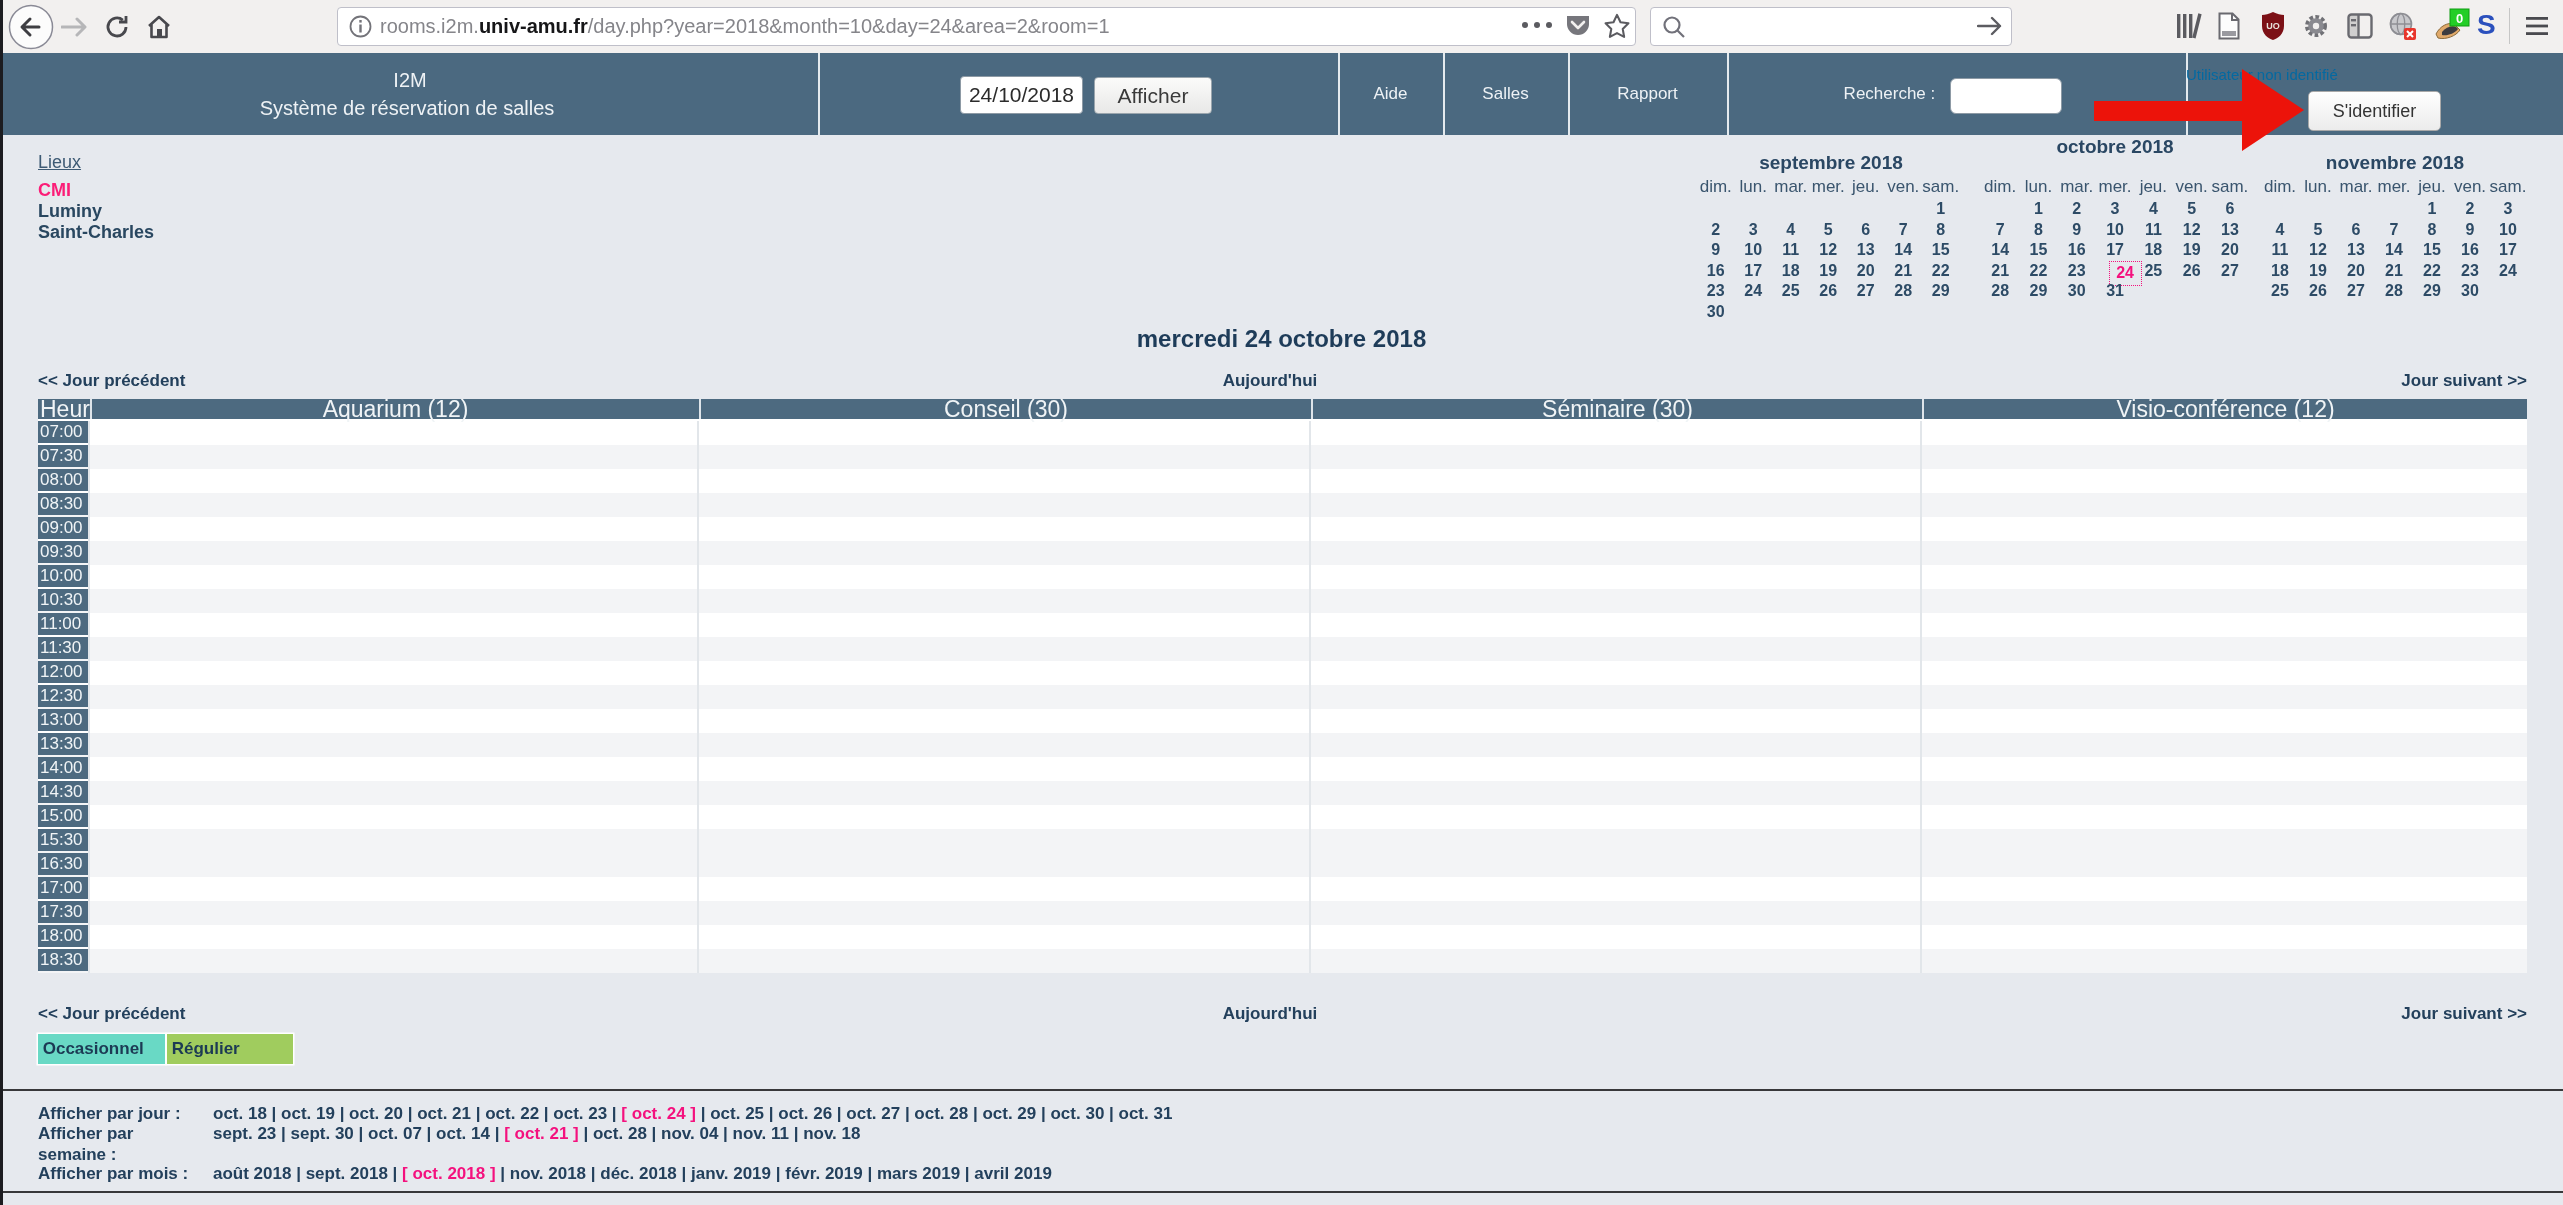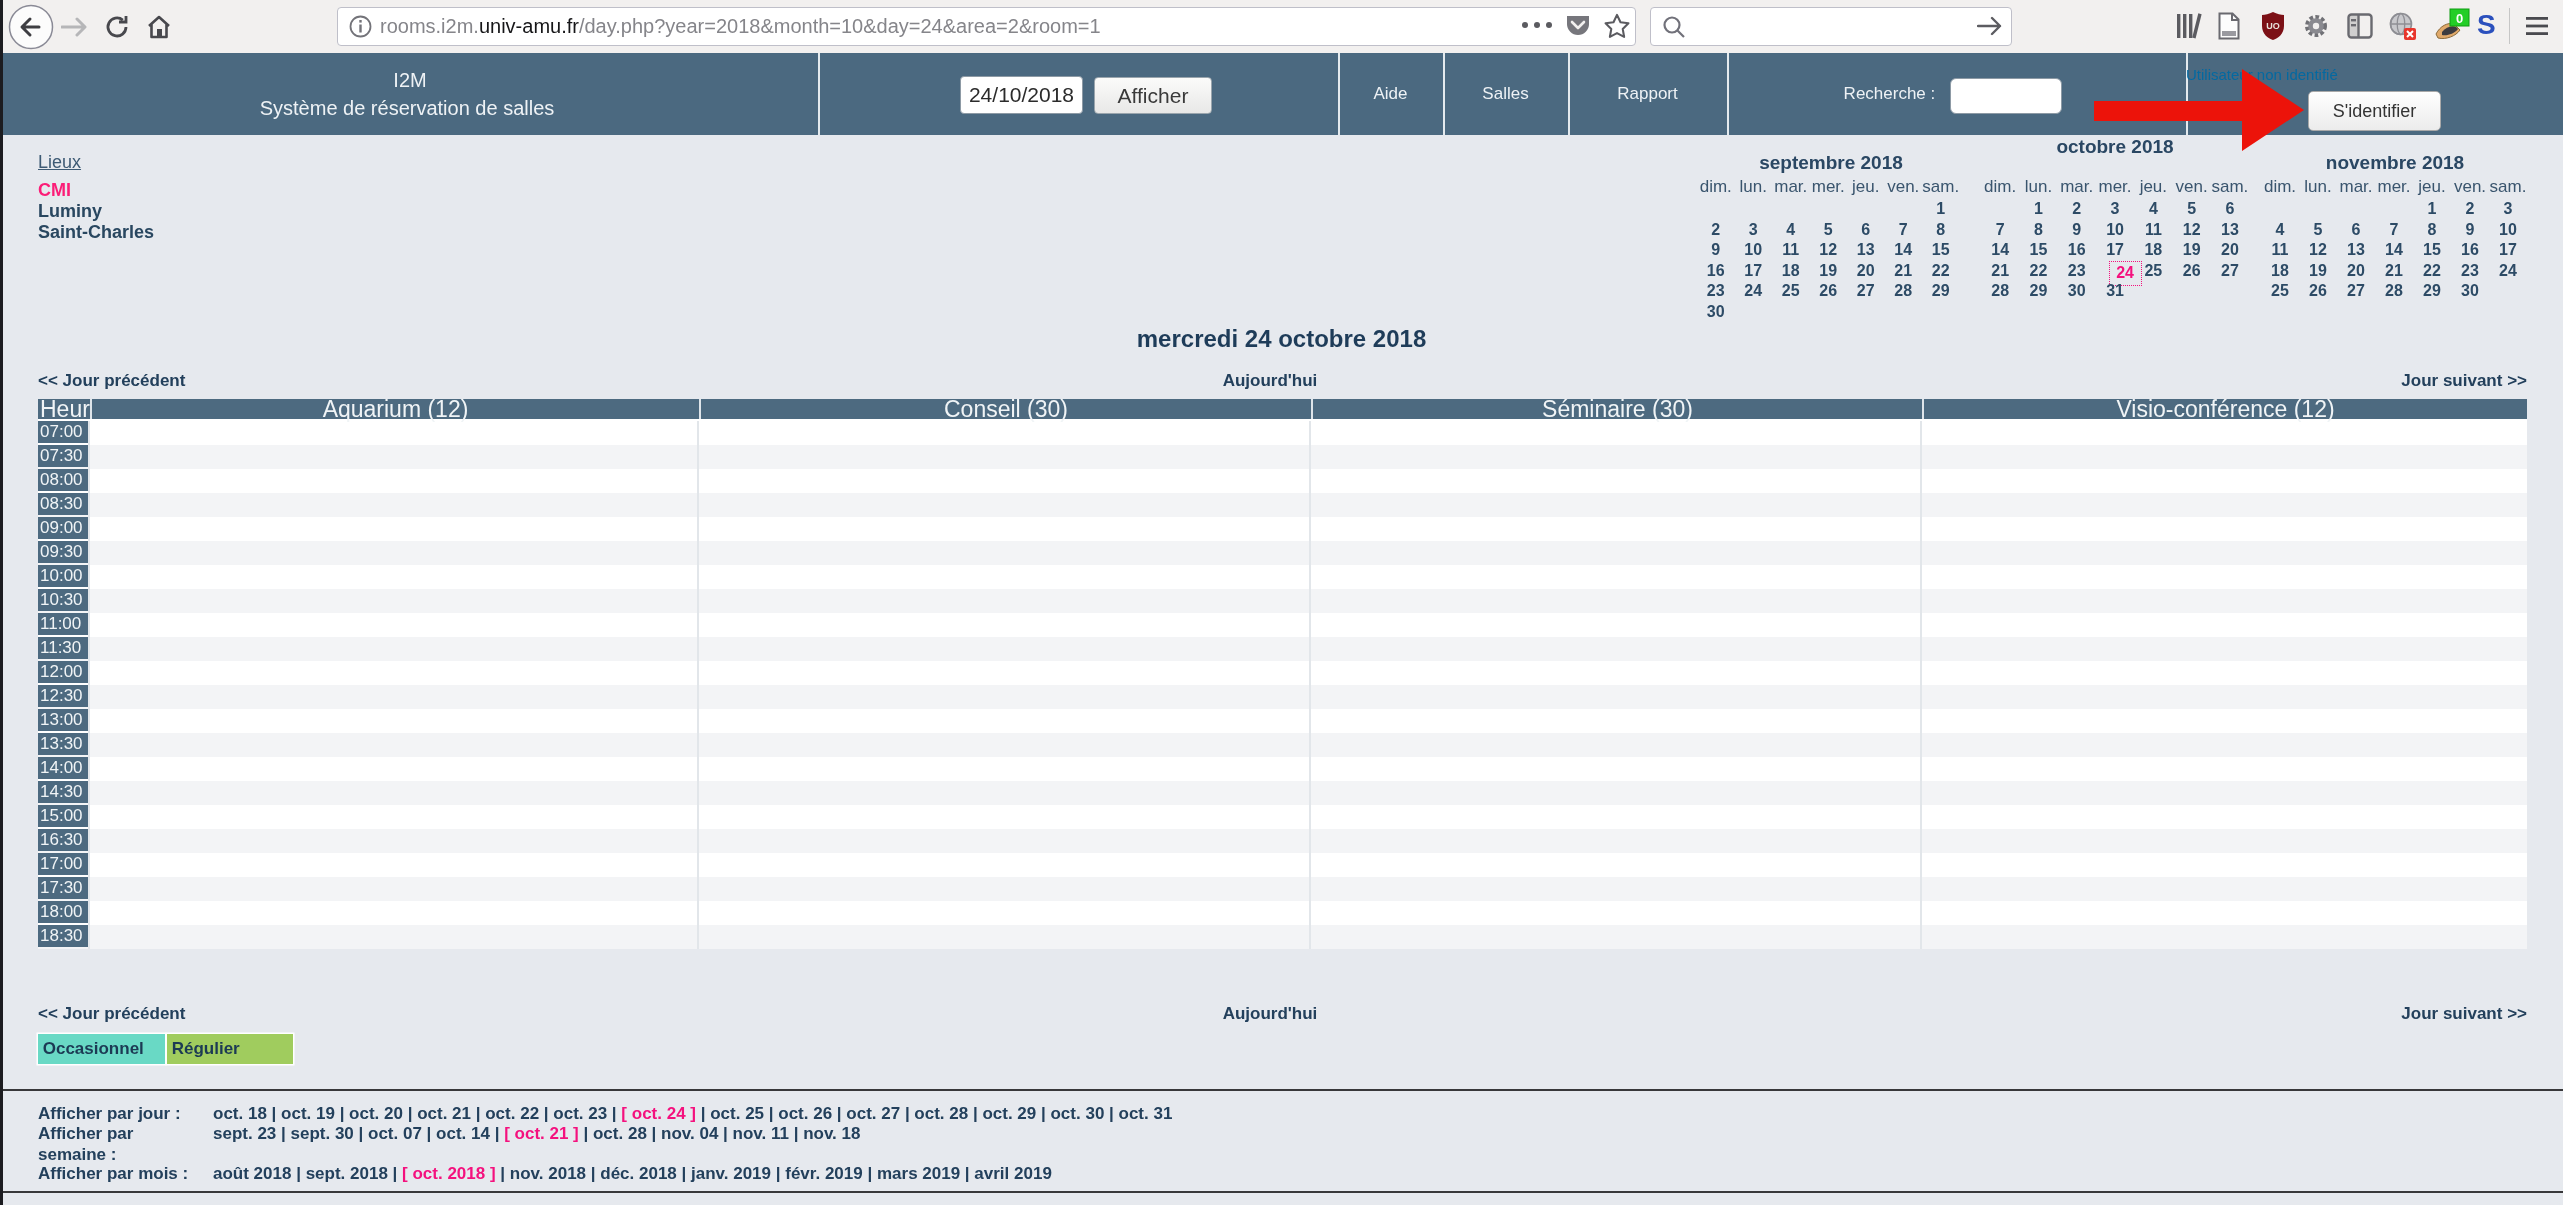--- a/index.html
+++ b/index.html
@@ -5,21 +5,21 @@
 html,body{margin:0;padding:0;}
 body{width:2563px;height:1205px;position:relative;overflow:hidden;
   background:#e6e9ee;font-family:"Liberation Sans", sans-serif;}
 
 #chrome{position:absolute;left:0;top:0;width:2563px;height:53px;background:#f2f0ef;}
 .cic{position:absolute;}
 #leftedge{position:absolute;left:0;top:0;width:3px;height:1205px;background:#1c1c20;z-index:50;}
 #urlbar{position:absolute;left:337px;top:7px;width:1297px;height:37px;background:#fff;border:1px solid #bfbfc9;border-radius:4px;}
 #searchbar{position:absolute;left:1650px;top:7px;width:360px;height:37px;background:#fff;border:1px solid #bfbfc9;border-radius:4px;}
 .urltxt{position:absolute;left:380px;top:15px;font-size:20px;color:#85858a;white-space:pre;}
-.urltxt b{color:#161618;font-weight:normal;}
+.urltxt b{color:#161618;font-weight:bold;}
 
 #shead{position:absolute;left:3px;top:53px;width:2560px;height:82px;background:#4b6980;}
 .hsep{position:absolute;top:53px;width:2px;height:82px;background:#e4eaee;}
 #htitle{position:absolute;left:2px;top:66px;width:810px;text-align:center;color:#eef2f5;font-size:20px;line-height:28px;}
 #dateinput{position:absolute;left:960px;top:76px;width:121px;height:36px;background:#fff;border:1px solid #8d9aa5;border-radius:4px;color:#2b2b2b;font-size:21px;text-align:center;line-height:36px;}
 #afficher{position:absolute;left:1094px;top:77px;width:116px;height:35px;background:linear-gradient(#fbfbfa,#e8e8e7);border:1px solid #9aa5ad;border-radius:4px;color:#3a3a3a;font-size:21px;text-align:center;line-height:35px;}
 .hnav{position:absolute;top:84px;color:#eef2f5;font-size:17px;text-align:center;}
 #rech{position:absolute;left:1950px;top:78px;width:110px;height:34px;background:#fff;border:1px solid #8d9aa5;border-radius:6px;}
 #usrtxt{position:absolute;left:2186px;top:66px;width:435px;color:#0369a1;font-size:15px;}
 #sid{position:absolute;left:2308px;top:91px;width:131px;height:38px;background:linear-gradient(#ffffff,#ececec);border:1px solid #a9a9a9;border-radius:5px;color:#333;font-size:18px;text-align:center;line-height:38px;}
@@ -297,20 +297,27 @@
     </div>
     <div class="trow w1" style="">
       <div class="tlab">14:30</div>
       <div class="rcell" style="width:609px;"></div>
       <div class="rcell" style="width:612px;"></div>
       <div class="rcell" style="width:611px;"></div>
       <div class="rcell" style="width:605px;"></div>
     </div>
     <div class="trow w0" style="">
       <div class="tlab">15:00</div>
+      <div class="rcell" style="width:609px;"></div>
+      <div class="rcell" style="width:612px;"></div>
+      <div class="rcell" style="width:611px;"></div>
+      <div class="rcell" style="width:605px;"></div>
+    </div>
+    <div class="trow w1" style="">
+      <div class="tlab">15:30</div>
       <div class="rcell" style="width:609px;"></div>
       <div class="rcell" style="width:612px;"></div>
       <div class="rcell" style="width:611px;"></div>
       <div class="rcell" style="width:605px;"></div>
     </div>
     <div class="trow w1" style="">
       <div class="tlab">16:30</div>
       <div class="rcell" style="width:609px;"></div>
       <div class="rcell" style="width:612px;"></div>
       <div class="rcell" style="width:611px;"></div>

